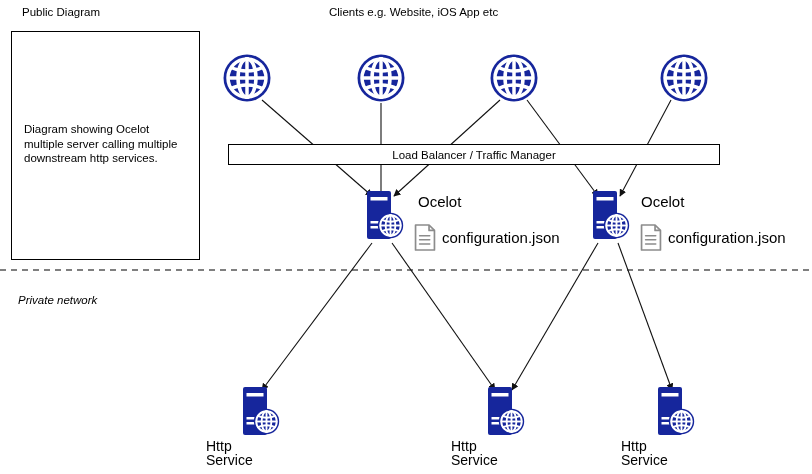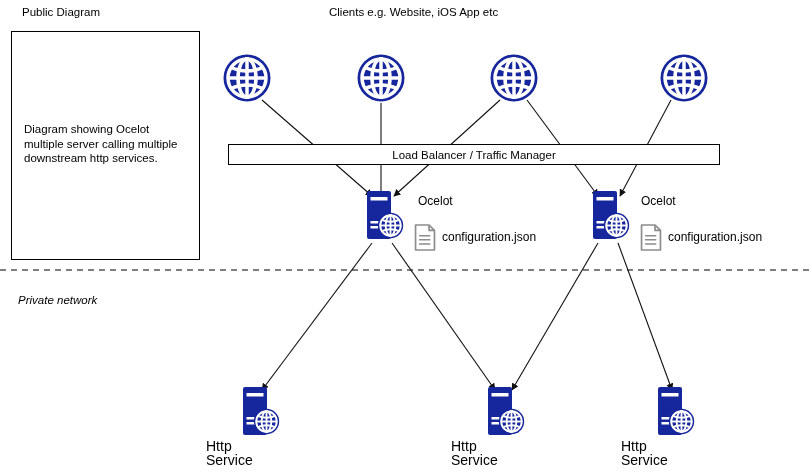--- a/index.html
+++ b/index.html
@@ -21,21 +21,21 @@
   #lb-bar{position:absolute;left:228px;top:144px;width:492px;height:21px;
           border:1.3px solid #000;box-sizing:border-box;background:#fff;
           display:flex;align-items:center;justify-content:center;
           font-size:11.5px;color:#000;z-index:5;text-align:right;}
 
   
   svg.layer{position:absolute;left:0;top:0;width:812px;height:474px;overflow:visible;}
   #lines-layer{z-index:2;}
   #icons-layer{z-index:6;}
 
-  .node-label{position:absolute;font-size:12px;line-height:13.5px;color:#000;white-space:nowrap;z-index:7;}
+  .node-label{position:absolute;font-size:15px;line-height:13.5px;color:#000;white-space:nowrap;z-index:7;}
   .svc-label{position:absolute;font-size:14px;line-height:13.5px;color:#000;
              text-align:left;z-index:7;}
 </style>
 </head>
 <body>
 
 <div id="canvas">
 
   <div class="lbl" style="left:22px;top:5px;">Public Diagram</div>
 

